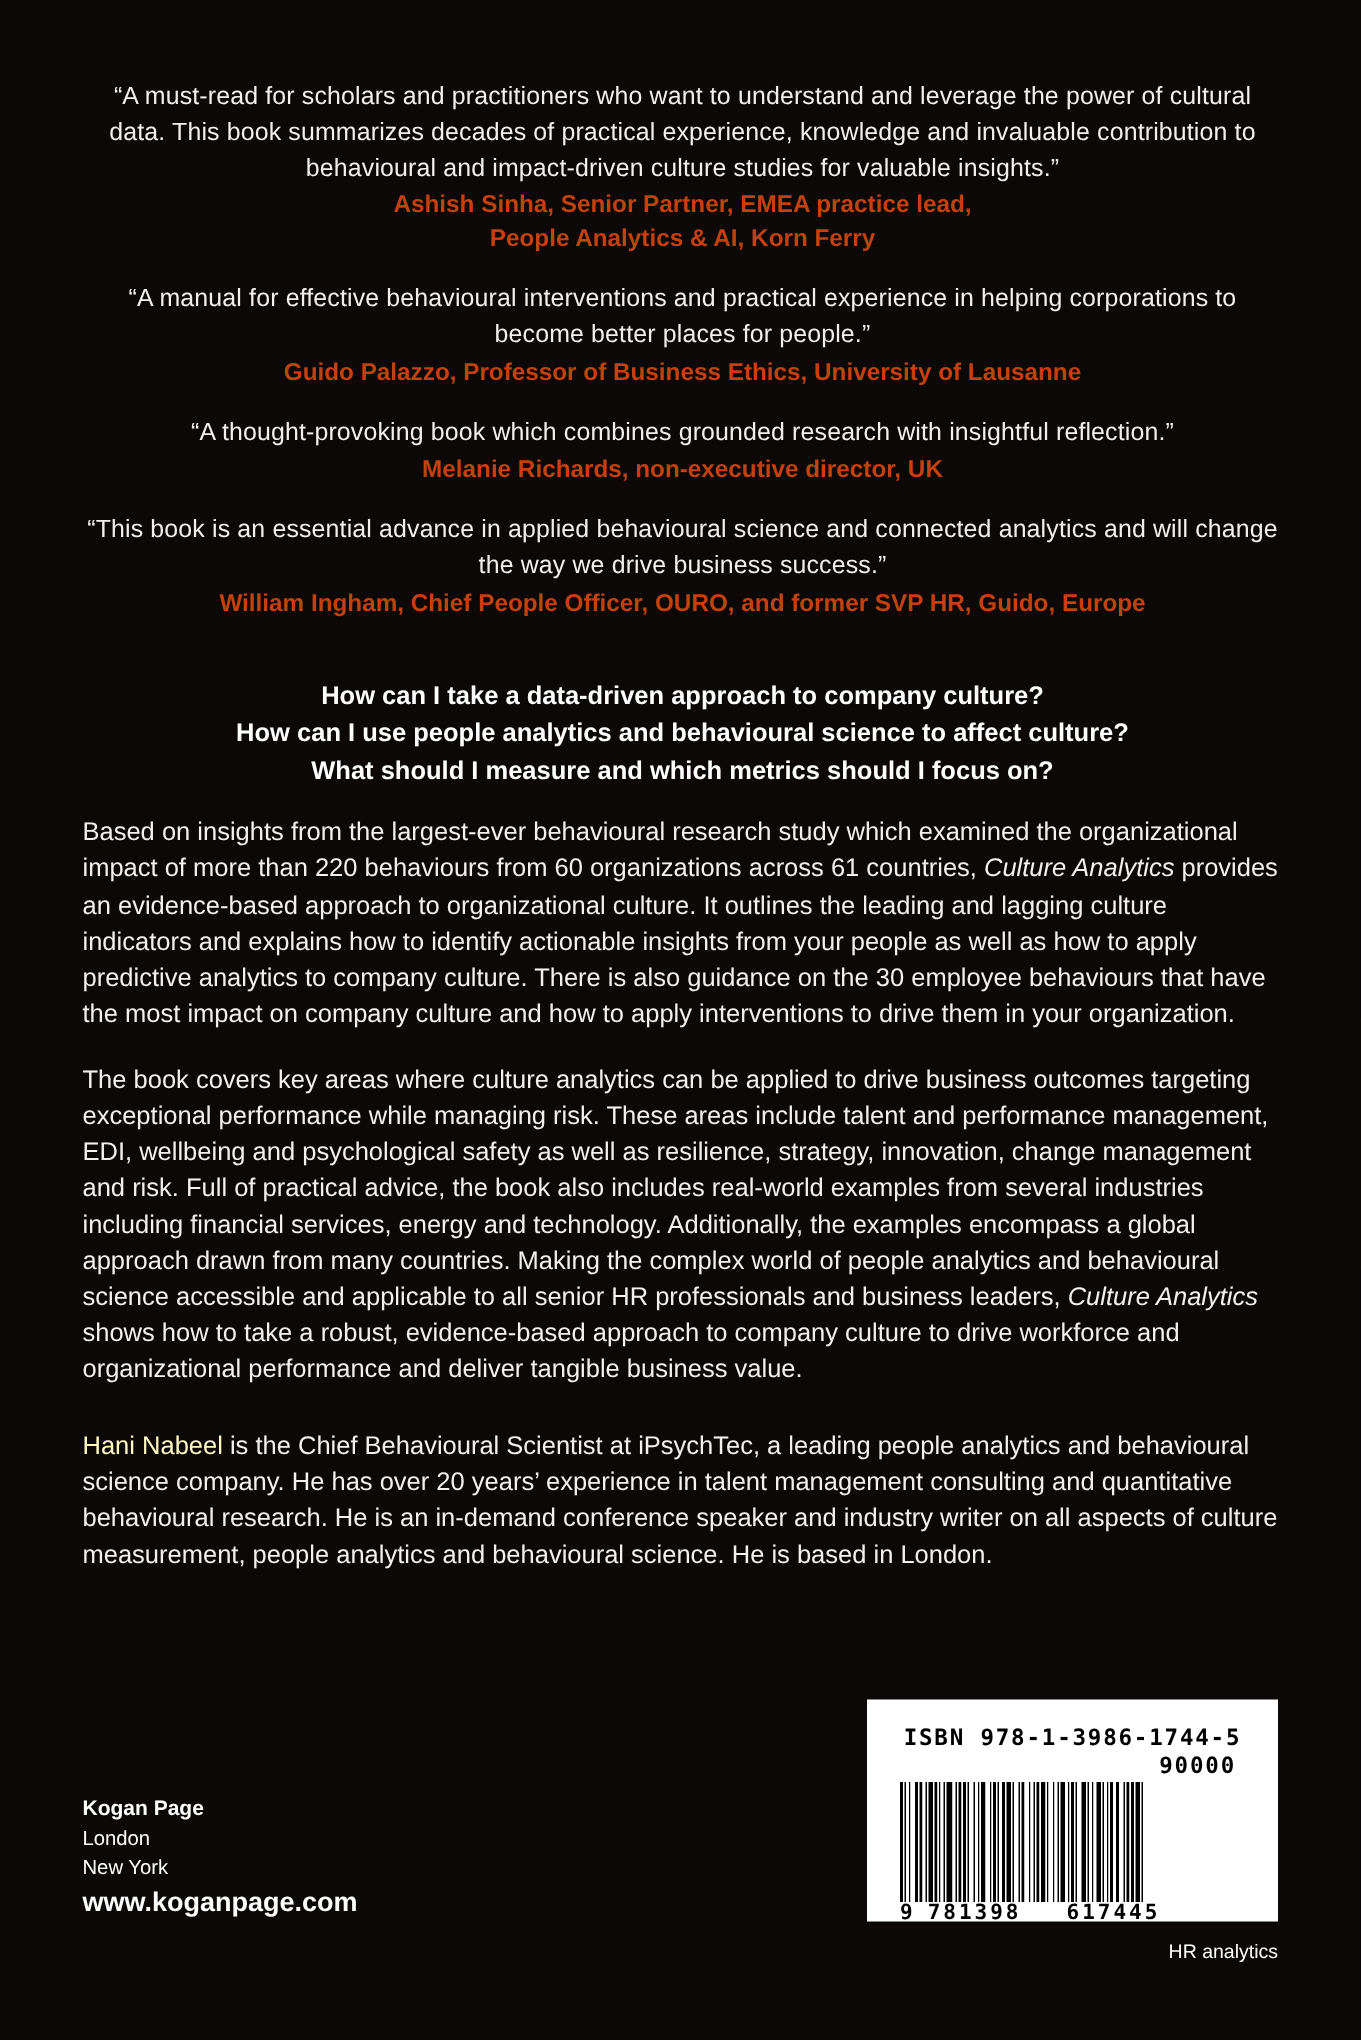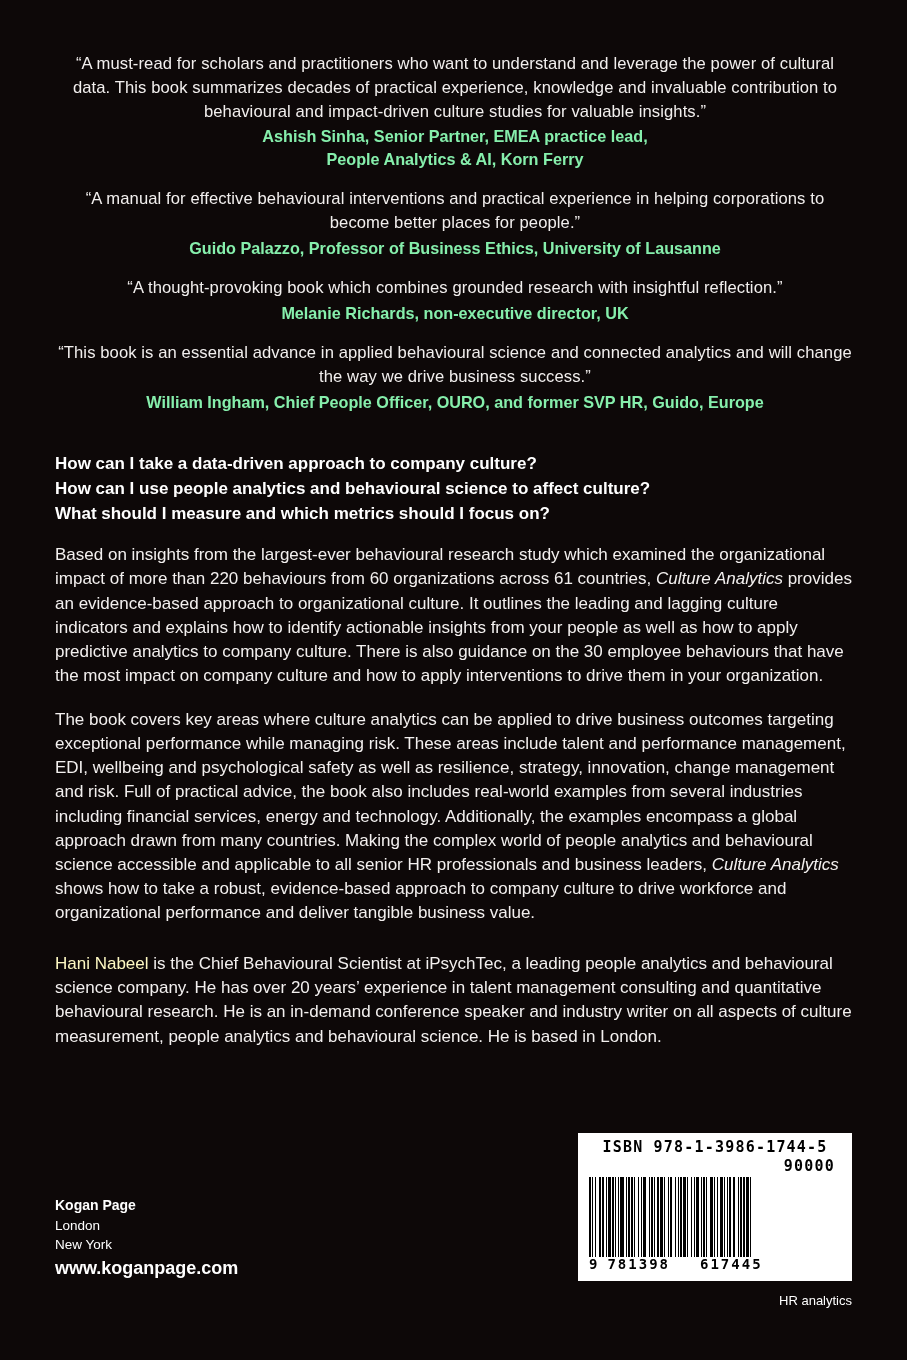--- a/index.html
+++ b/index.html
@@ -38,40 +38,40 @@
     line-height: 1.45;
     color: #f2efee;
     font-weight: 400;
     margin: 0 0 2px 0;
     letter-spacing: 0.1px;
   }
   .attrib {
     text-align: center;
     font-size: 16.2px;
     line-height: 1.42;
-    color: #86efac;
+    color: #c2410c;
     font-weight: bold;
     margin: 0 0 16px 0;
   }
   .endorse-block { margin-bottom: 0; }
   .endorse-block.b1 .quote { margin-bottom: 1px; }
   .endorse-block.b1 { margin-bottom: 16px; }
   .endorse-block.b2 { margin-bottom: 15px; }
   .endorse-block.b3 { margin-bottom: 15px; }
   .endorse-block.b4 { margin-bottom: 0; }
 
   
   .questions {
     margin-top: 38px;
     font-size: 17px;
     font-weight: bold;
     color: #ffffff;
     line-height: 1.45;
   }
-  .questions div { margin: 0; }
+  .questions div { margin: 0; text-align: center; }
 
   
   .body-para {
     margin-top: 17px;
     font-size: 17px;
     line-height: 1.42;
     color: #f3f0ef;
     font-weight: 400;
   }
   .body-para.second { margin-top: 20px; }
@@ -102,21 +102,21 @@
   .publisher .pub-url { font-weight: bold; font-size: 18px; margin-top: 2px; }
 
   
   .barcode-box {
     position: absolute;
     left: 578px;
     top: 1133px;
     width: 274px;
     height: 148px;
     background: #ffffff;
-    padding: 1px;
+    padding: 12px;
     box-sizing: border-box;
   }
   .isbn-text {
     font-family: "DejaVu Sans Mono", monospace;
     font-size: 15px;
     color: #000;
     text-align: center;
     letter-spacing: 1.2px;
     padding-top: 4px;
     font-weight: bold;

